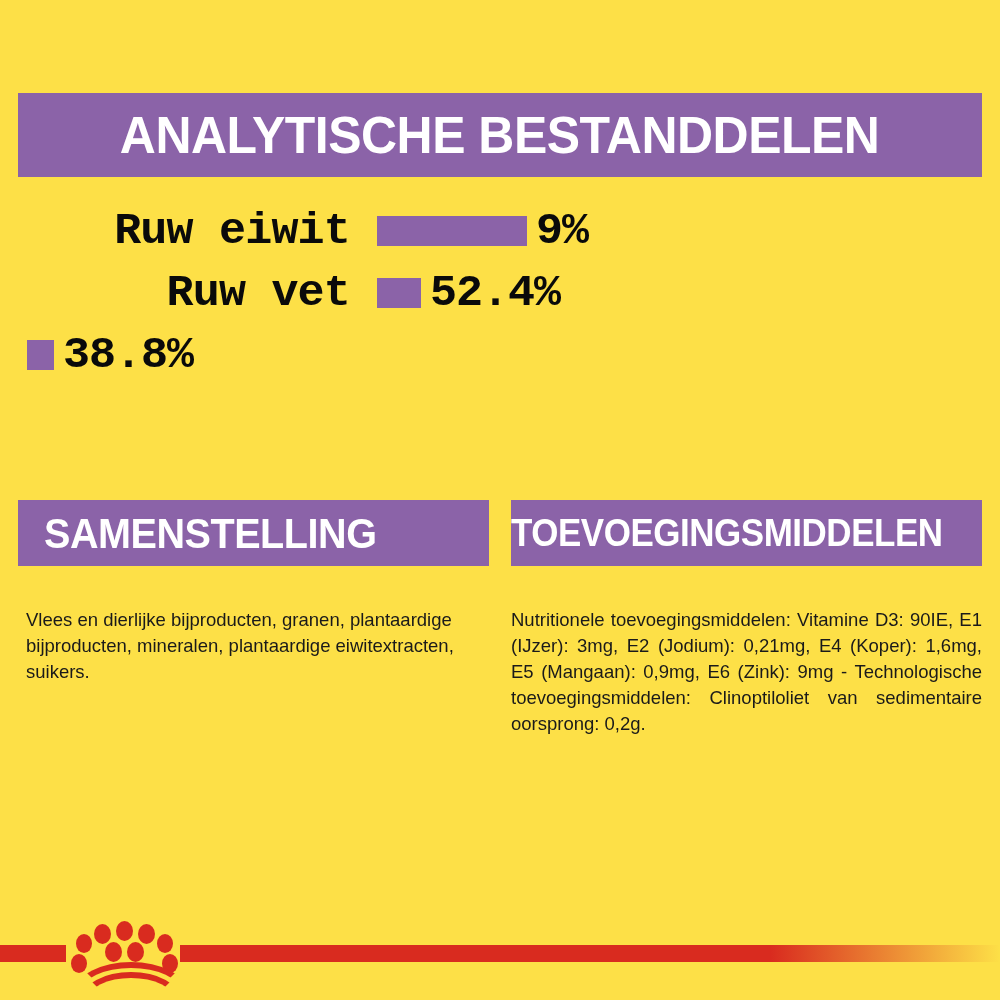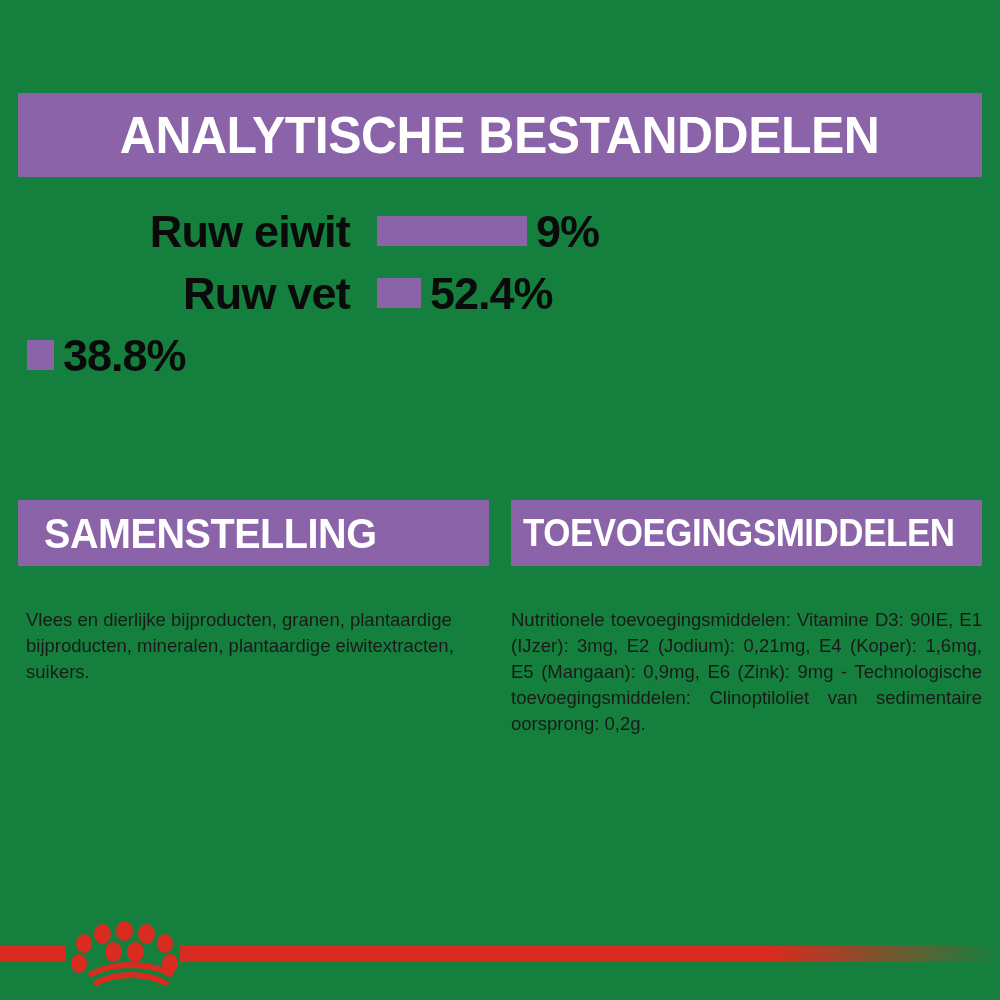--- a/index.html
+++ b/index.html
@@ -10,21 +10,21 @@
   }
   body {
     font-family: "Liberation Sans", sans-serif;
     -webkit-font-smoothing: antialiased;
   }
 
   .page {
     position: relative;
     width: 1000px;
     height: 1000px;
-    background: #15803d;
+    background: #fde047;
     overflow: hidden;
   }
 
   
   .banner {
     position: absolute;
     background: #8B63A8;
     display: flex;
     align-items: center;
     overflow: hidden;
@@ -60,36 +60,36 @@
     padding-left: 26px;
     box-sizing: border-box;
   }
   #composition-banner .banner-title { font-size: 43px; }
 
   #additives-banner {
     left: 511px;
     top: 500px;
     width: 471px;
     height: 66px;
-    padding-left: 12px;
     box-sizing: border-box;
   }
   #additives-banner .banner-title { font-size: 38px; }
 
   
   #analytical-chart {
     position: absolute;
     left: 0;
     top: 200px;
     width: 1000px;
   }
   .nutrient-row {
     display: flex;
     align-items: center;
     height: 62px;
+    font-family: Liberation Mono, monospace;
   }
   .nutrient-label {
     width: 350px;
     text-align: right;
     font-size: 45px;
     font-weight: 700;
     color: #0a0a0a;
     letter-spacing: -0.8px;
     line-height: 1;
     white-space: nowrap;

